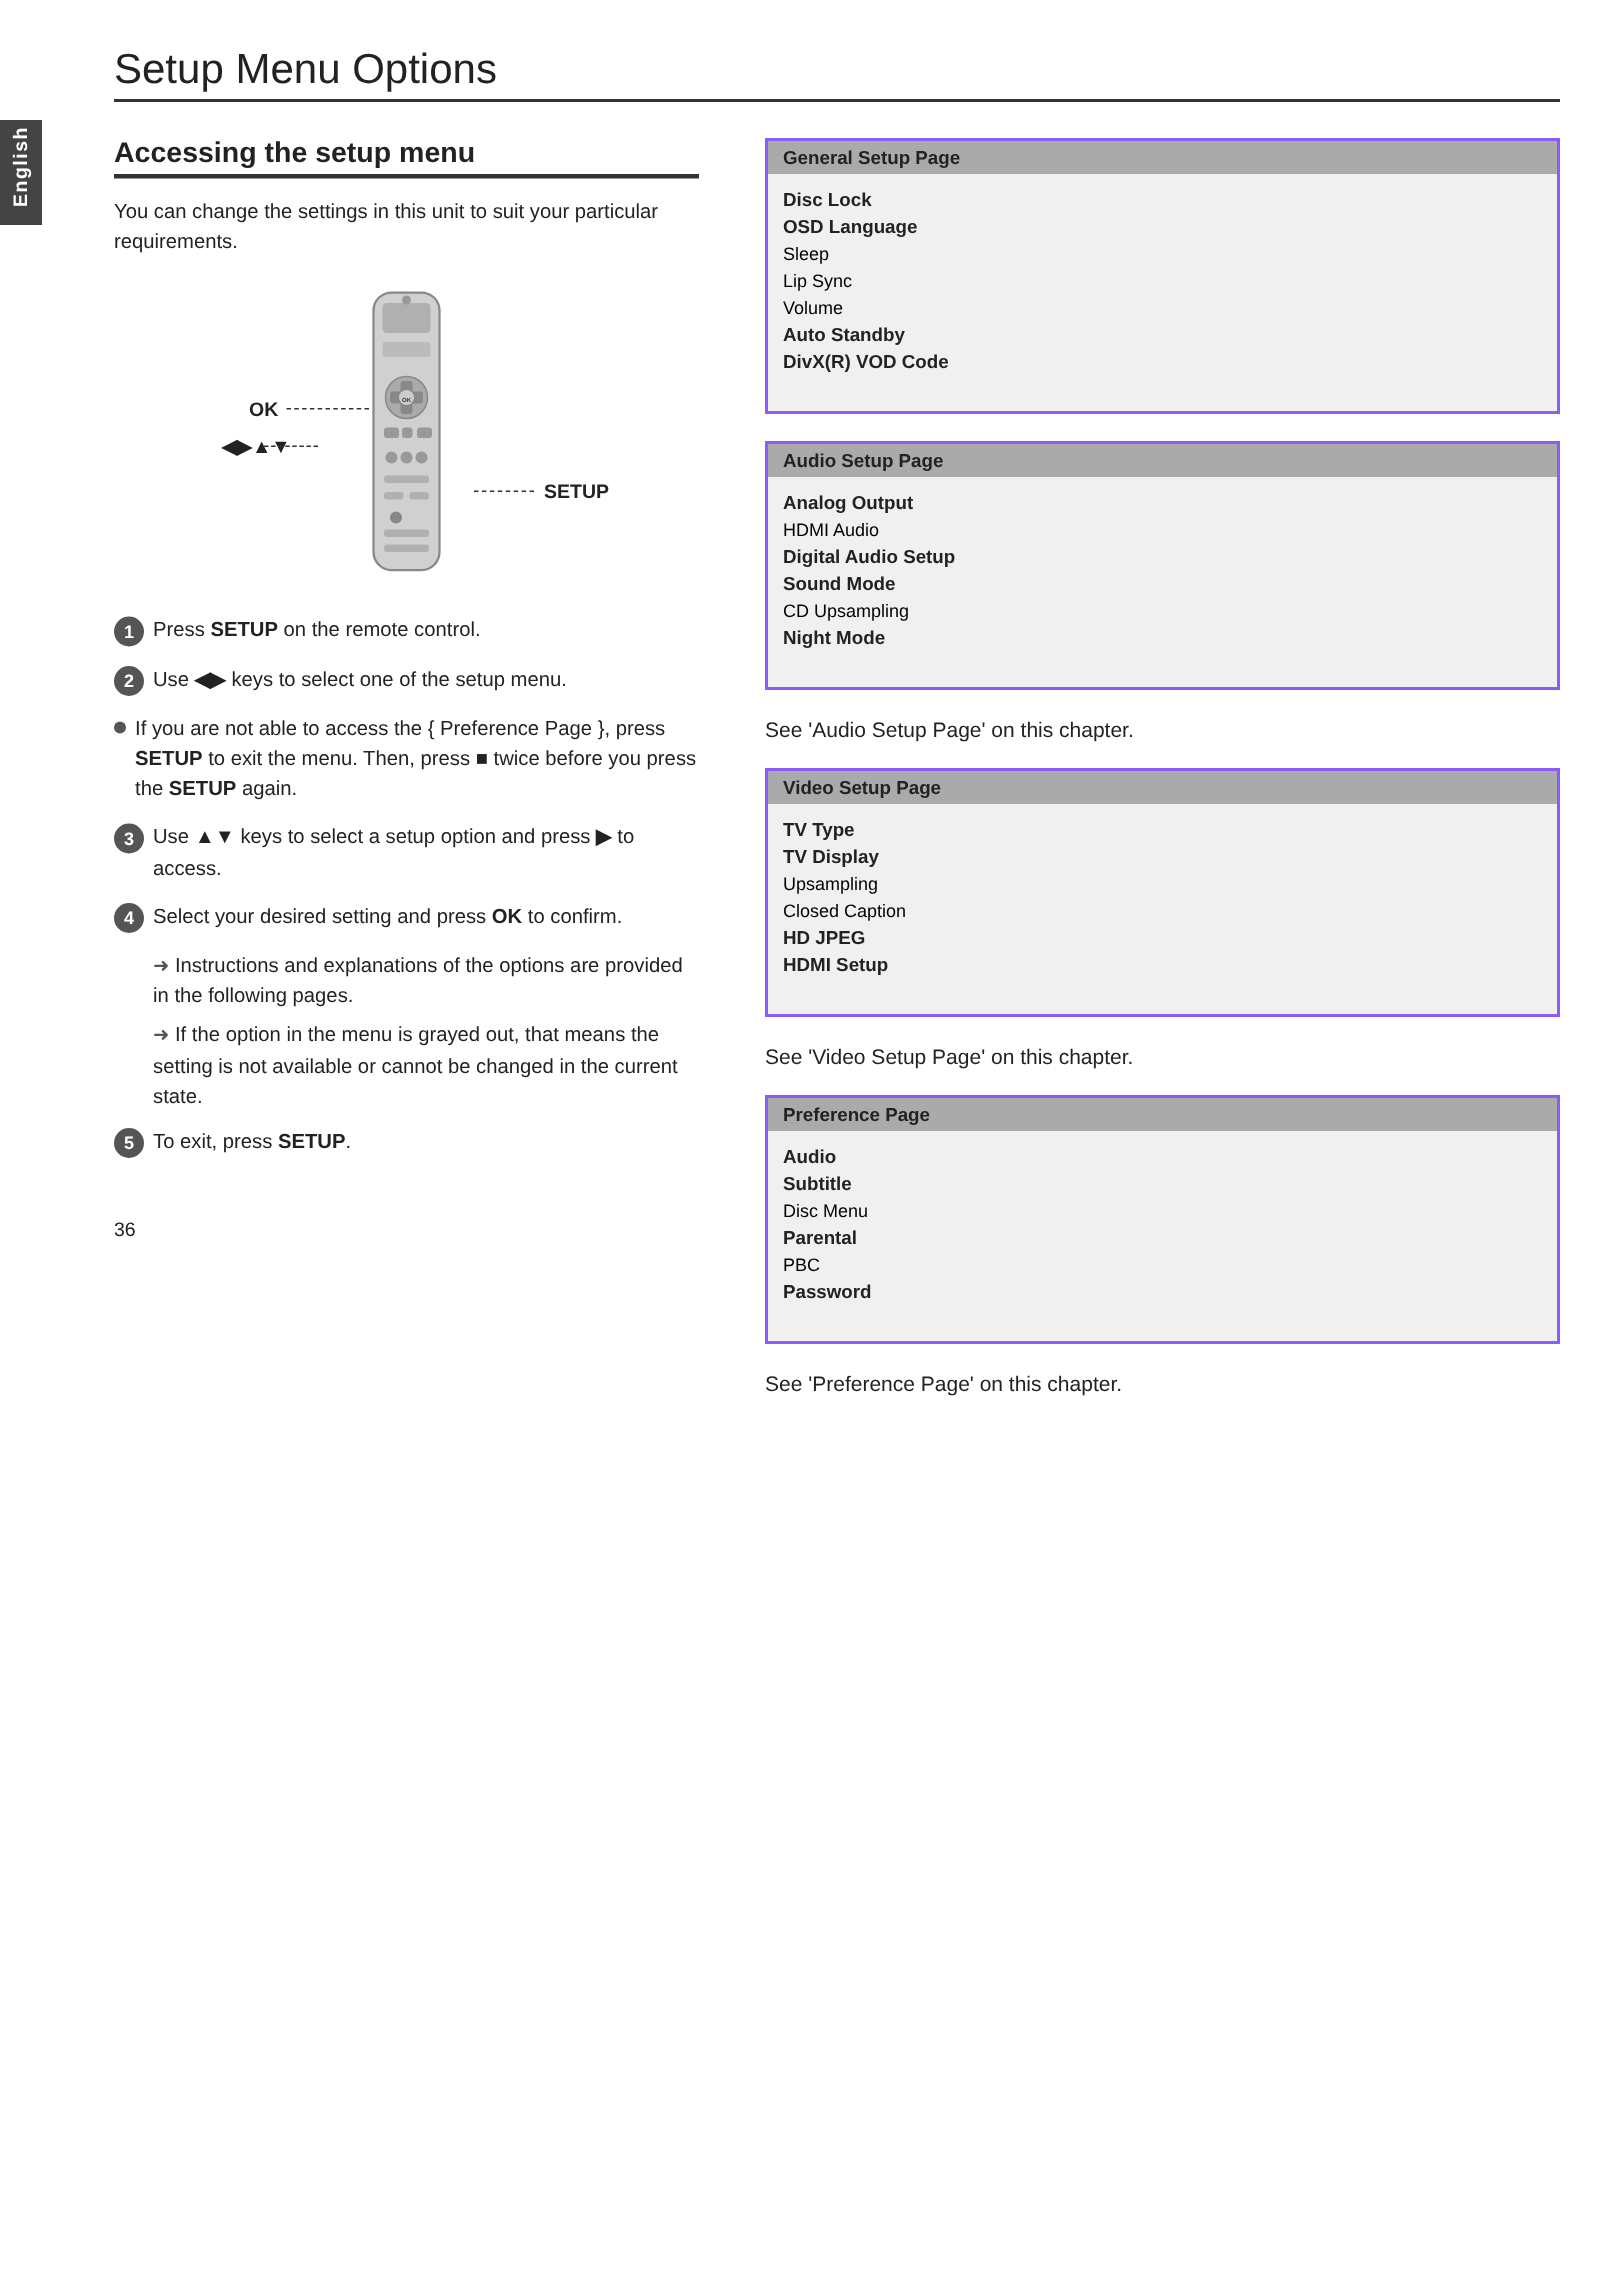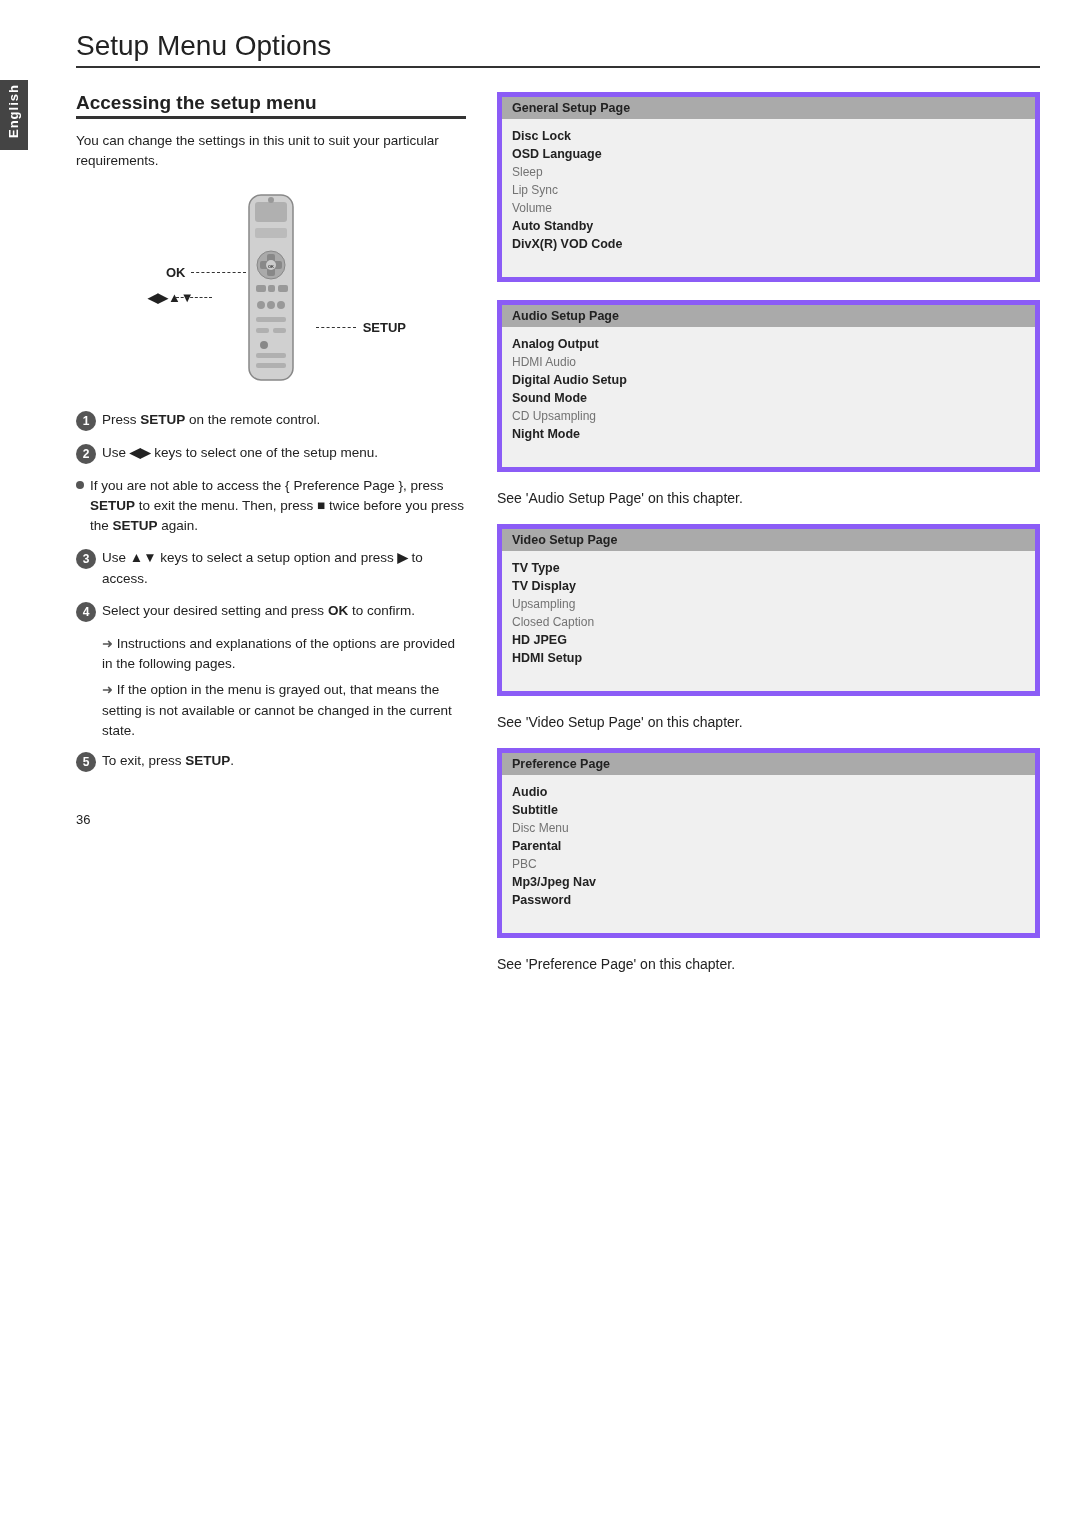--- a/index.html
+++ b/index.html
@@ -44,21 +44,21 @@
       margin-bottom: 4px;
     }
     .page-title-underline {
       border-top: 2px solid #333;
       margin-bottom: 24px;
     }
 
     
     .two-col {
       display: flex;
-      gap: 31px;
+      gap: 44px;
     }
 
     .left-col {
       flex: 0 0 390px;
       max-width: 390px;
     }
 
     .right-col {
       flex: 1;
     }
@@ -192,21 +192,21 @@
     }
     .step-subtext p {
       margin-bottom: 6px;
     }
     b {
       font-weight: bold;
     }
 
     
     .info-box {
-      border: 5px solid #8b5cf6;
+      border: 2px solid #8b5cf6;
       margin-bottom: 18px;
       background: #f0f0f0;
     }
     .info-box-header {
       background: #aaa;
       color: #222;
       font-weight: bold;
       font-size: 12.5px;
       padding: 4px 10px;
     }
@@ -216,21 +216,21 @@
     .info-box-item {
       font-size: 12px;
       padding: 2px 0;
       color: #222;
     }
     .info-box-item.bold {
       font-weight: bold;
       font-size: 12.5px;
     }
     .info-box-item.gray {
-      color: #737373;
+      color: #000000;
       font-size: 12px;
     }
 
     .see-chapter {
       font-size: 14px;
       margin-bottom: 18px;
       color: #222;
     }
 
     .page-number {
@@ -398,21 +398,20 @@
       <div class="see-chapter">See 'Video Setup Page' on this chapter.</div>
 
       <div class="info-box">
         <div class="info-box-header">Preference Page</div>
         <div class="info-box-body">
           <div class="info-box-item bold">Audio</div>
           <div class="info-box-item bold">Subtitle</div>
           <div class="info-box-item gray">Disc Menu</div>
           <div class="info-box-item bold">Parental</div>
           <div class="info-box-item gray">PBC</div>
-          <div class="info-box-item bold">Mp3/Jpeg Nav</div>
           <div class="info-box-item bold">Password</div>
         </div>
       </div>
       <div class="see-chapter">See 'Preference Page' on this chapter.</div>
 
     </div>
   </div>
 </div>
 
 </body></html>

